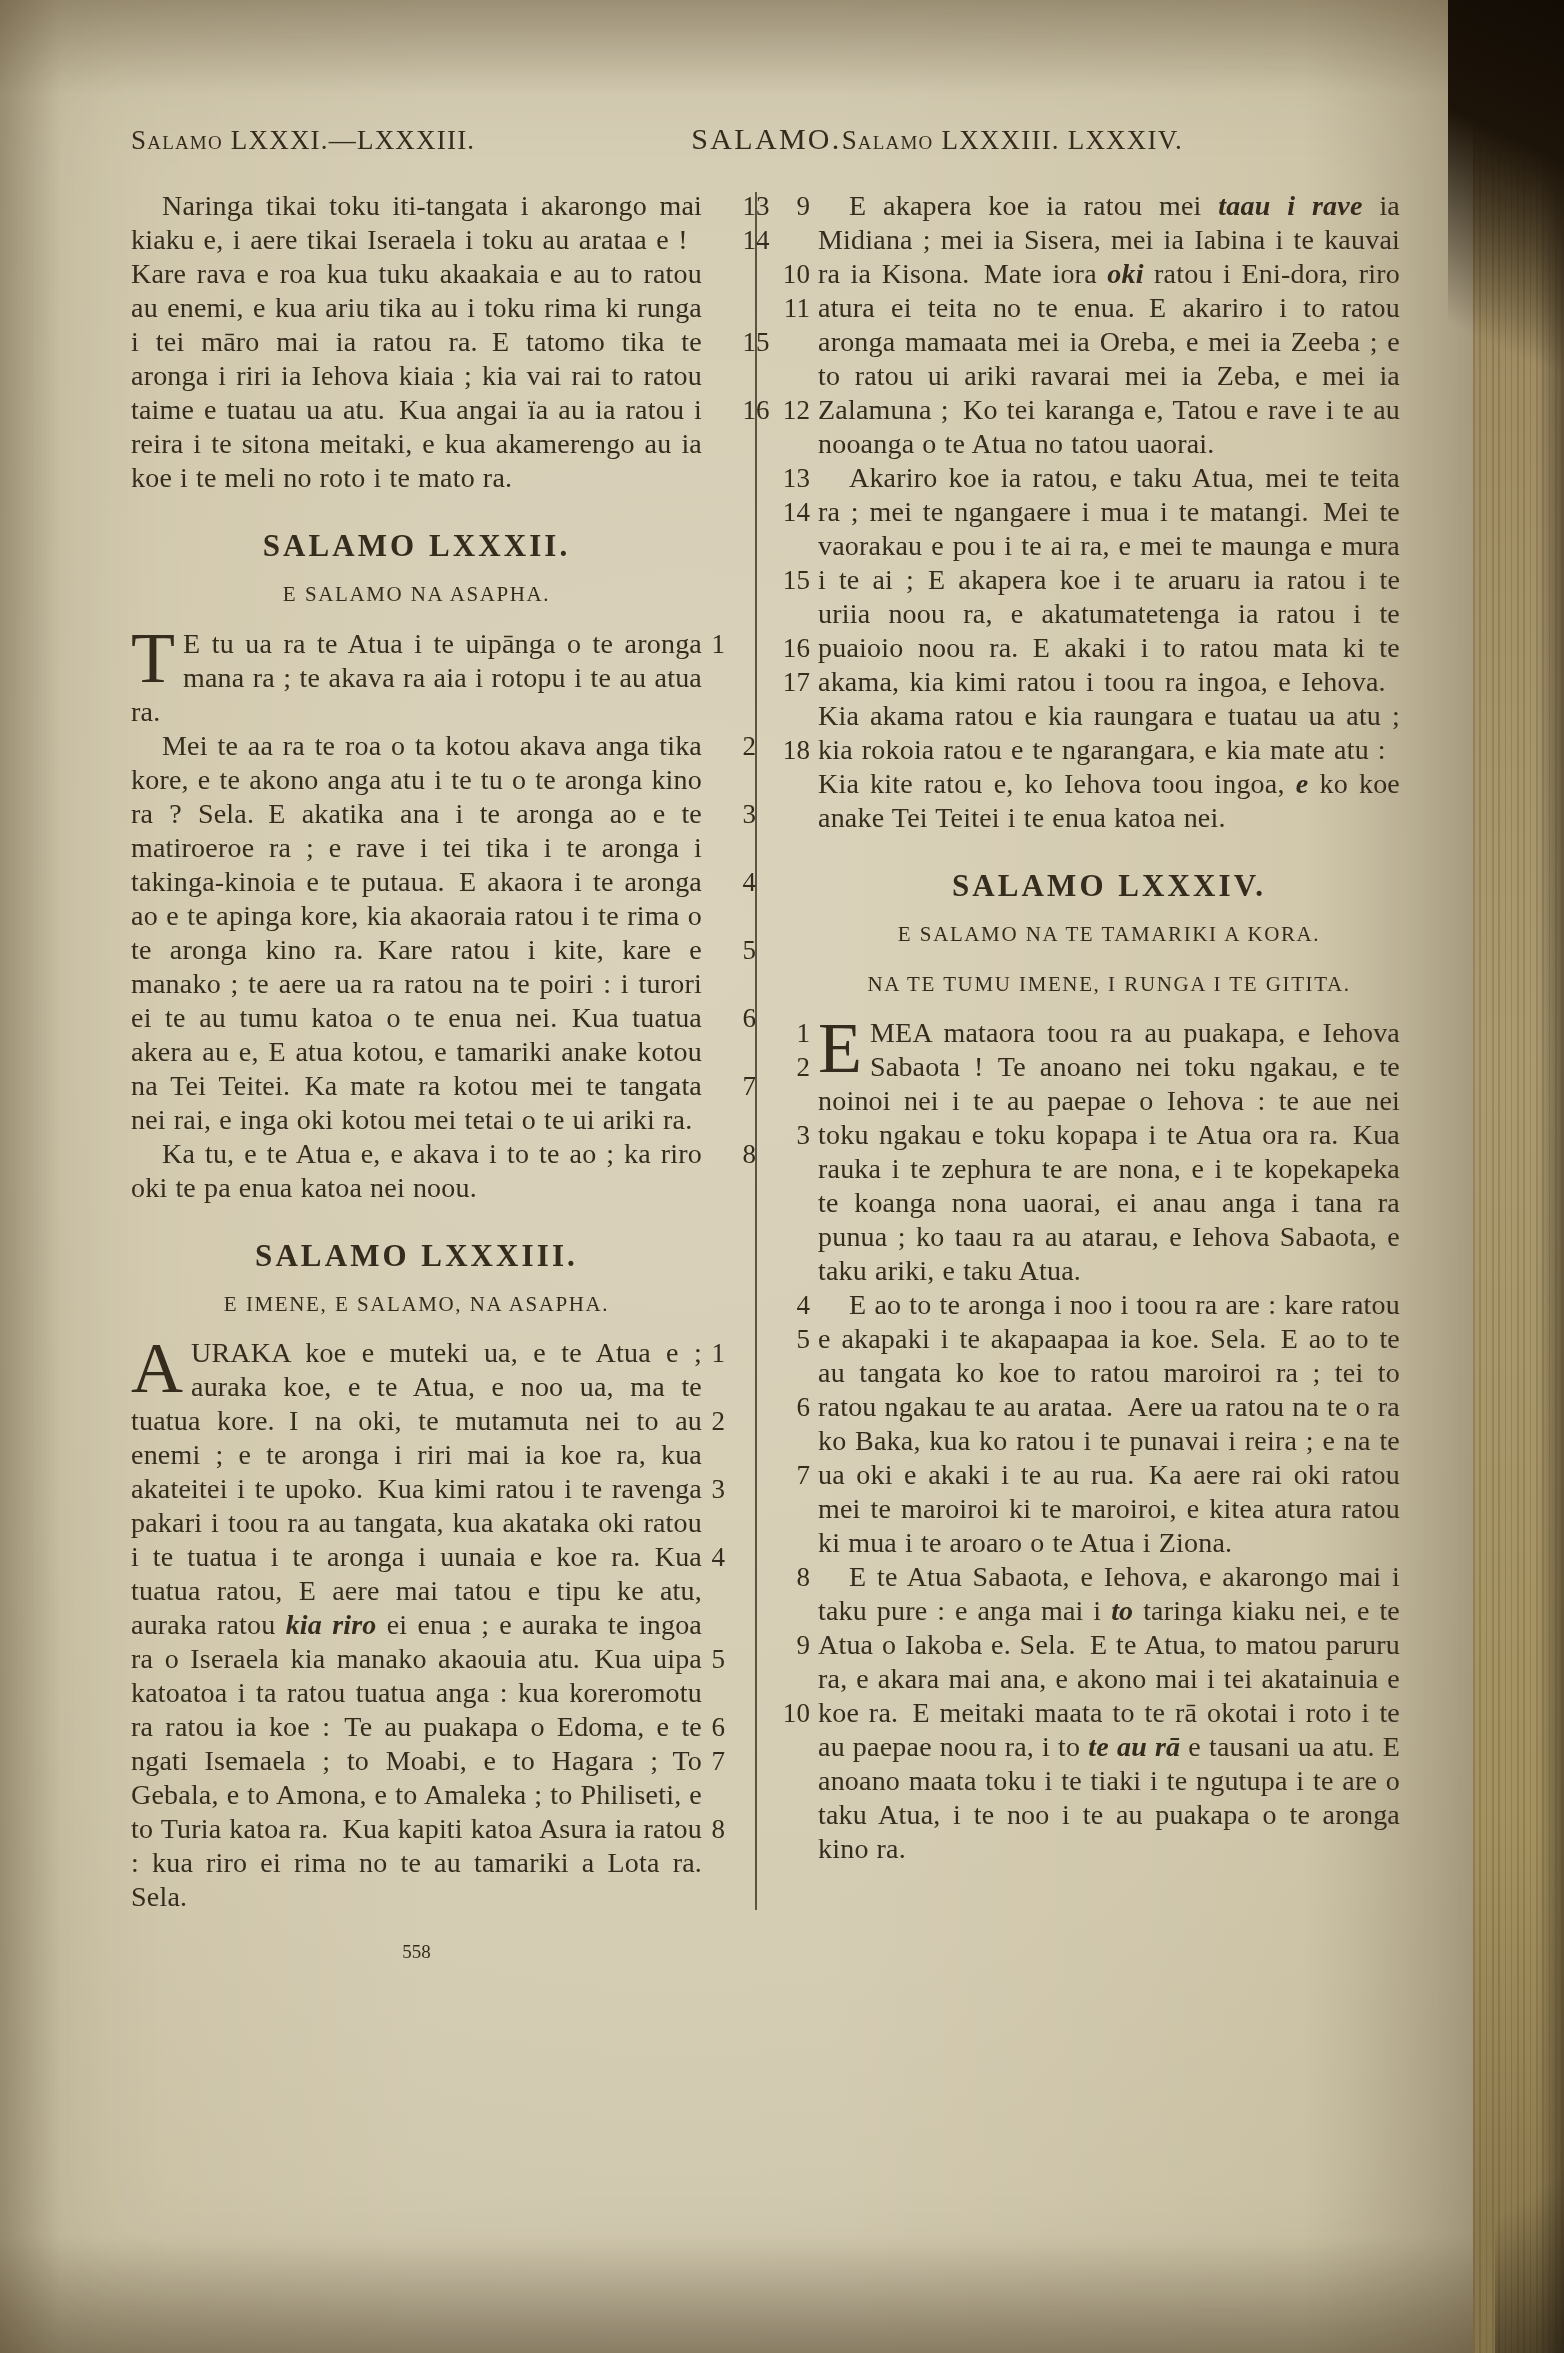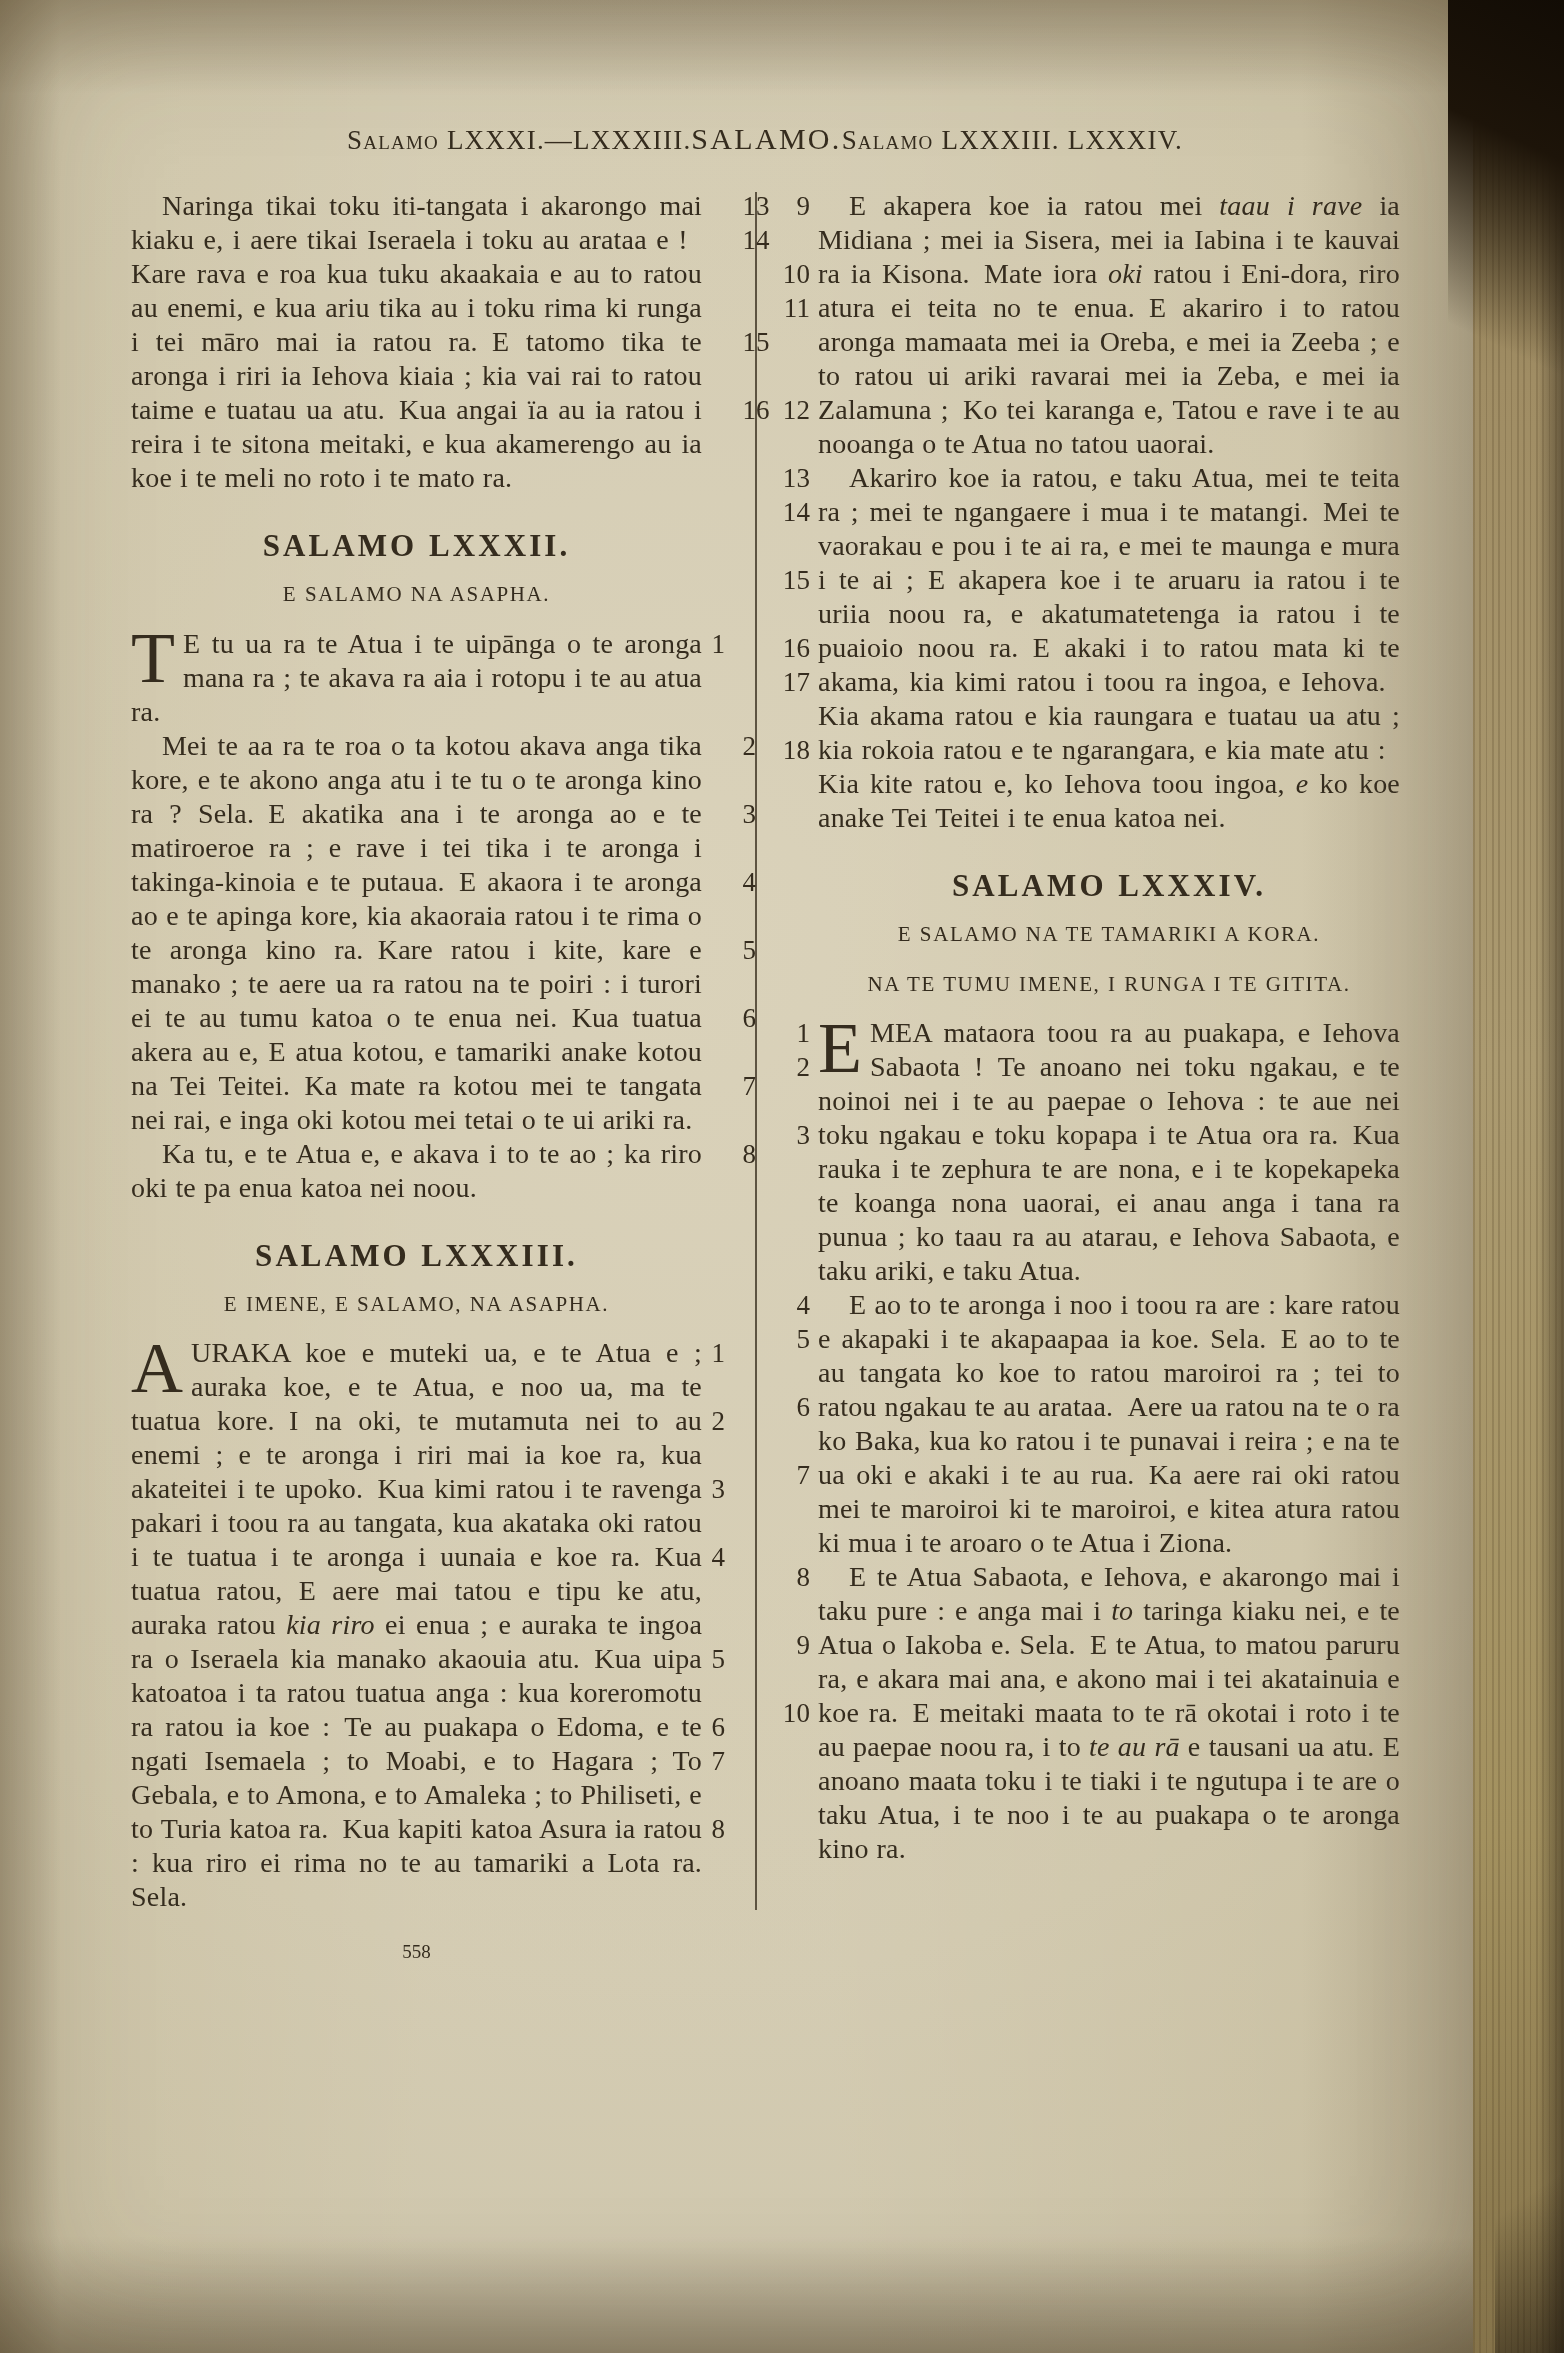--- a/index.html
+++ b/index.html
@@ -38,21 +38,21 @@
     background:linear-gradient(325deg, rgba(18,12,5,.55) 0%, rgba(29,20,9,0) 65%);
   }
 
   
   #content{
     position:absolute;left:131px;top:122px;width:1271px;
     color:#352c1e;
   }
   .header-row{display:flex;align-items:baseline;}
   .h-side{flex:1;font-variant:small-caps;font-size:27px;letter-spacing:1.2px;}
-  .h-left{text-align:right;}
+  .h-left{text-align:left;}
   .h-right{}
   .h-center{flex:0 0 auto;font-size:30px;letter-spacing:2.3px;}
 
   .cols{display:flex;align-items:flex-start;margin-top:33px;position:relative;}
   .col{font-size:28px;line-height:34px;text-align:justify;letter-spacing:0.2px;word-spacing:0.8px;}
   .col-left{width:571px;padding-right:53px;}
   .col-right{width:582px;padding-left:63px;}
   .col-divider{position:absolute;left:624px;top:3.1px;bottom:4.7px;width:1.6px;background:rgba(62,52,36,.8);}
 
   .para{margin:0;position:relative;}
@@ -69,21 +69,21 @@
 
   .psalm-heading{
     font-size:31px;font-weight:bold;text-align:center;
     letter-spacing:3.1px;margin:34px 0 14px;
   }
   .psalm-subheading{
     font-size:21px;text-align:center;letter-spacing:1.6px;margin:0 0 15.6px;
   }
 
   .page-num{width:571px;text-align:center;font-size:19px;margin-top:27px;}
-  em{font-style:italic;}
+  em{font-style:italic;font-weight:bold;}
 </style>
 </head>
 <body>
 
 <div id="scene">
   <div id="page"></div>
   <div id="edge"></div>
   <div id="corner-dark"></div>
   <div id="corner-dark-bottom"></div>
 

